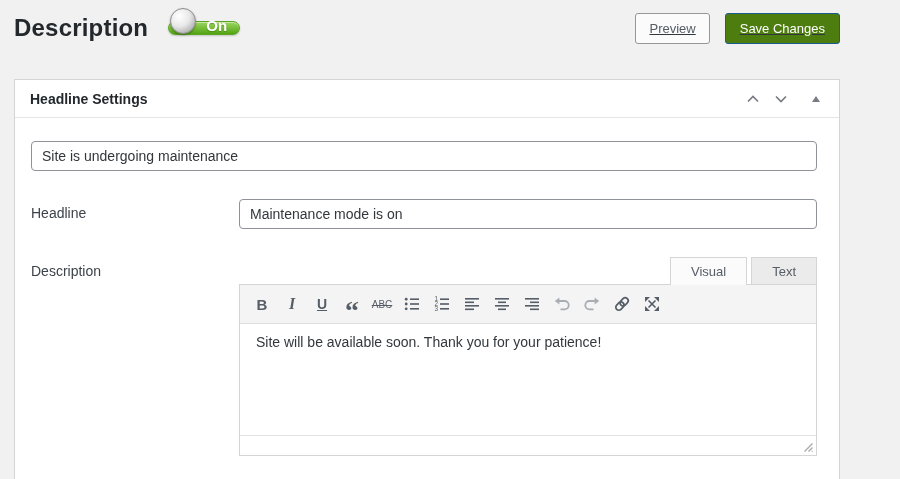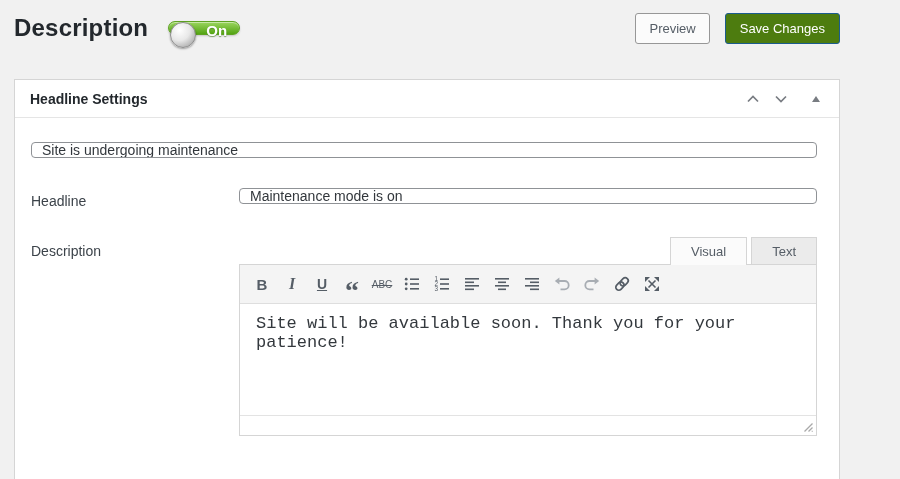--- a/index.html
+++ b/index.html
@@ -15,35 +15,35 @@
     padding: 8px 60px 0 14px; height: 48px;
   }
   .page-title {
     margin: 0; font-size: 24px; font-weight: 600; color: #23282d;
     letter-spacing: 0.2px;
   }
   .toggle {
     margin-left: 20px; width: 72px; height: 14px; border-radius: 16px;
     background: linear-gradient(#9bd65f, #54a413);
     border: 1px solid #5ea321;
-    display: flex; align-items: flex-start;
+    display: flex; align-items: flex-end;
     box-shadow: inset 0 1px 0 rgba(255,255,255,.45), 0 1px 2px rgba(0,0,0,.18);
     cursor: pointer; position: relative;
   }
   .toggle-knob {
     width: 26px; height: 26px; margin-left: 1px; border-radius: 50%;
     background: radial-gradient(circle at 35% 30%, #ffffff 0%, #e8e8e8 45%, #b9b9b9 75%, #989898 100%);
     border: 1px solid #8d8d8d;
     box-shadow: 0 1px 2px rgba(0,0,0,.35);
   }
   .toggle-label {
     color: #fff; font-weight: 700; font-size: 15px; margin-left: 10px;
     text-shadow: 0 1px 1px rgba(60,110,20,.6);
   }
-  .header-actions { margin-left: auto; display: flex; gap: 15px; align-items: center; }
+  .header-actions { margin-left: auto; display: flex; gap: 15px; align-items: center; text-decoration: underline; }
   .btn { font-family: "Liberation Sans", sans-serif; font-size: 13px; border-radius: 3px; cursor: pointer; height: 31px; }
   .btn-secondary {
     background: #fbfbfb; border: 1px solid #979797; color: #555d66; padding: 0 13px;
   }
   .btn-primary {
     background: #4d7c0f; border: 1px solid #1b5c8d; color: #ffffff; padding: 0 14px;
   }
   .postbox {
     margin: 31px 60px 0 14px;
     background: #ffffff;
@@ -60,21 +60,21 @@
     background: none; border: none; padding: 2px; cursor: pointer;
     display: flex; align-items: center; justify-content: center;
   }
   .postbox-body { padding: 23px 22px 18px 16px; }
   .form-row { display: flex; margin-bottom: 28px; }
   .form-row:last-child { margin-bottom: 0; }
   .row-description { margin-top: 1px; }
   .form-label { width: 208px; font-size: 14px; color: #3c434a; padding-top: 6px; }
   .form-field { flex: 1; }
   .text-input {
-    width: 100%; height: 16px; background: #fff;
+    width: 100%; height: 30px; background: #fff;
     border: 1px solid #8f9296; border-radius: 4px;
     padding: 0 10px; font-size: 14px; color: #32373c;
     font-family: "Liberation Sans", sans-serif;
   }
   
   .editor-tabs { display: flex; justify-content: flex-end; align-items: flex-end; }
   .editor-tab {
     font-family: "Liberation Sans", sans-serif;
     font-size: 13px; color: #555d66; cursor: pointer;
     border: 1px solid #d5d5d5; border-bottom: none;
@@ -96,21 +96,21 @@
   .tbtn.disabled { color: #a8adb3; cursor: default; }
   .g-bold { font-weight: 800; font-size: 15px; }
   .g-italic { font-style: italic; font-family: "Liberation Serif", serif; font-size: 16px; font-weight: 600; }
   .g-underline { font-size: 14px; font-weight: 600; text-decoration: underline; }
   .g-quote { font-family: "Liberation Serif", serif; font-size: 28px; line-height: 6px; padding-top: 14px; font-weight: 700; }
   .g-strike { font-size: 10px; font-weight: 400; text-decoration: line-through; letter-spacing: 0; }
   .editor-content {
     background: #fff; height: 111px; padding: 10px 16px; overflow: hidden; cursor: text;
   }
   .editor-content p {
-    margin: 0; font-family: Liberation Mono, monospace; font-size: 17px; color: #33383d;
+    margin: 0; font-family: Liberation Sans, sans-serif; font-size: 14px; color: #33383d;
   }
   .editor-statusbar {
     height: 20px; border-top: 1px solid #e3e3e3; background: #fff; position: relative;
   }
   .resize-grip { position: absolute; right: 2px; bottom: 2px; cursor: nwse-resize; line-height: 0; }
 </style>
 </head>
 <body>
 
 <div>

